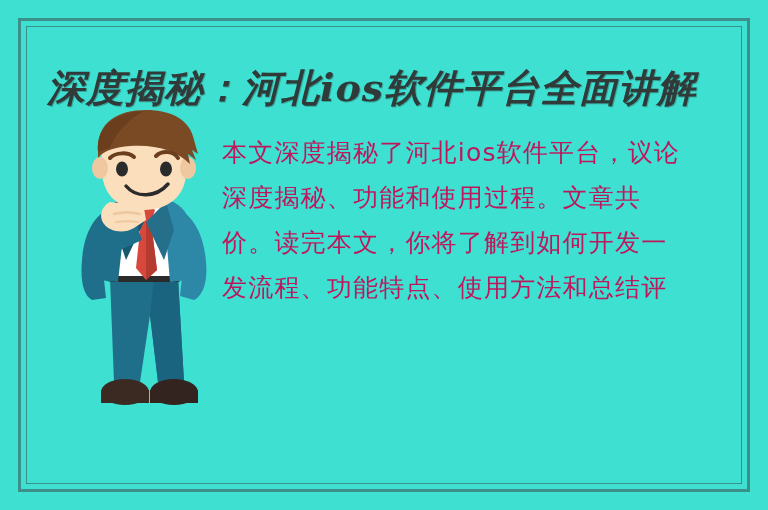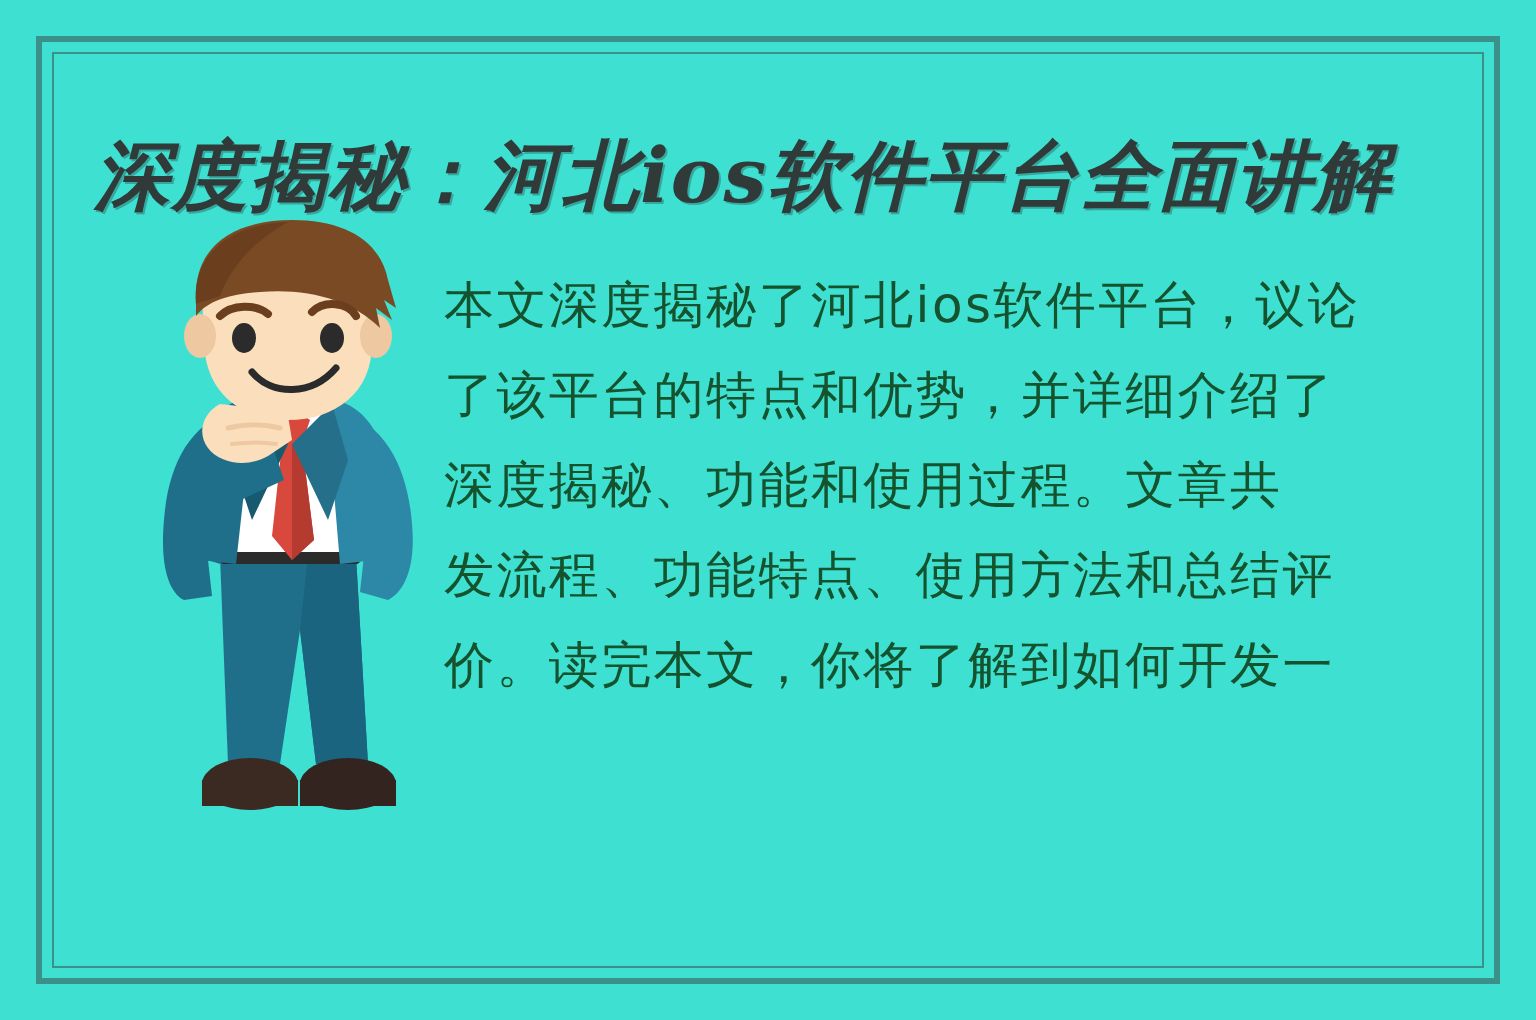--- a/index.html
+++ b/index.html
@@ -66,21 +66,21 @@
     position: absolute;
     left: 222px;
     top: 130px;
     width: 510px;
   }
   .body-line {
     font-family: "DejaVu Sans", "Liberation Sans", sans-serif;
     font-size: 25px;
     line-height: 45px;
     height: 45px;
-    color: #14532d;
+    color: #be185d;
     letter-spacing: 1.2px;
     white-space: nowrap;
     overflow: hidden;
   }
 
   
   .illustration {
     position: absolute;
     left: 58px;
     top: 110px;
@@ -94,24 +94,23 @@
 
 <div id="poster">
 
   <div class="frame-outer"></div>
   <div class="frame-inner"></div>
 
   <div class="title">深度揭秘：河北ios软件平台全面讲解</div>
 
   <div class="body-copy">
     <div class="body-line">本文深度揭秘了河北ios软件平台，议论</div>
-    <div class="body-line">了该平台的特点和优势，并详细介绍了</div>
     <div class="body-line">深度揭秘、功能和使用过程。文章共</div>
+    <div class="body-line">价。读完本文，你将了解到如何开发一</div>
     <div class="body-line">发流程、功能特点、使用方法和总结评</div>
-    <div class="body-line">价。读完本文，你将了解到如何开发一</div>
   </div>
 
   <div class="illustration">
     <svg viewBox="0 0 170 320" xmlns="http://www.w3.org/2000/svg" aria-hidden="true">
 
       <path d="M52 168 L120 168 L126 272 L100 272 L92 205 L82 272 L56 272 Z" fill="#1f6f8b"></path>
       <path d="M92 205 L100 272 L126 272 L120 168 L96 168 Z" fill="#1b6480"></path>
 
       <ellipse cx="67" cy="282" rx="24" ry="13" fill="#3a2a22"></ellipse>
       <ellipse cx="116" cy="282" rx="24" ry="13" fill="#332420"></ellipse>

